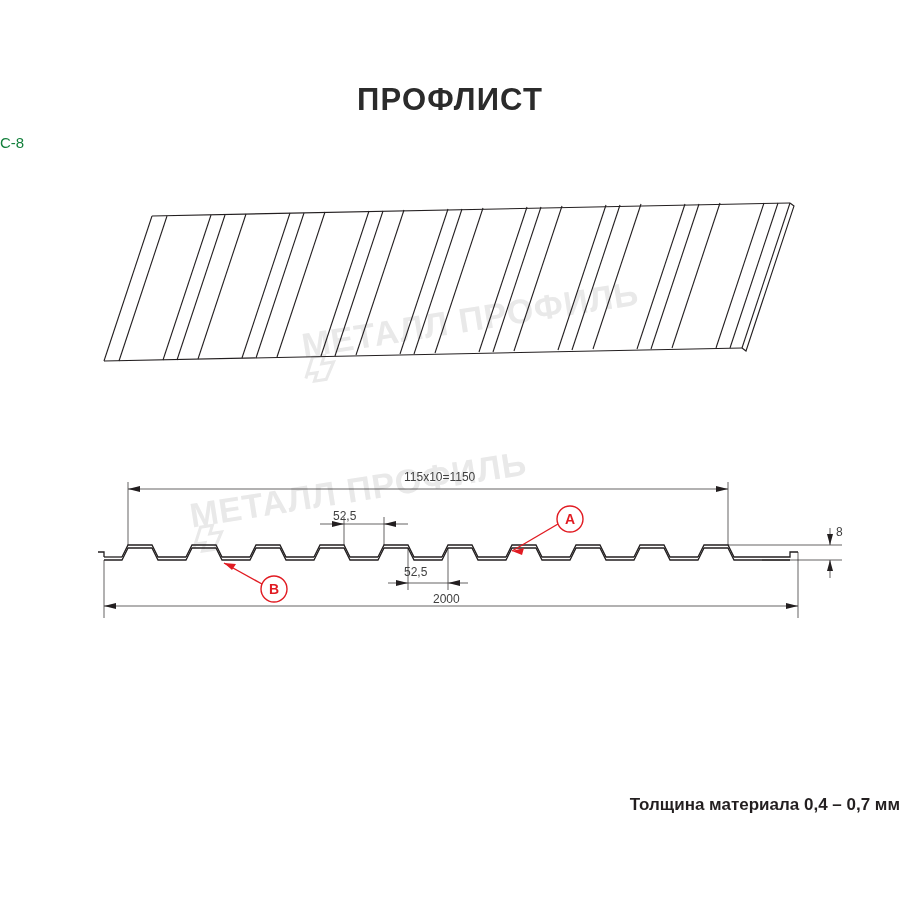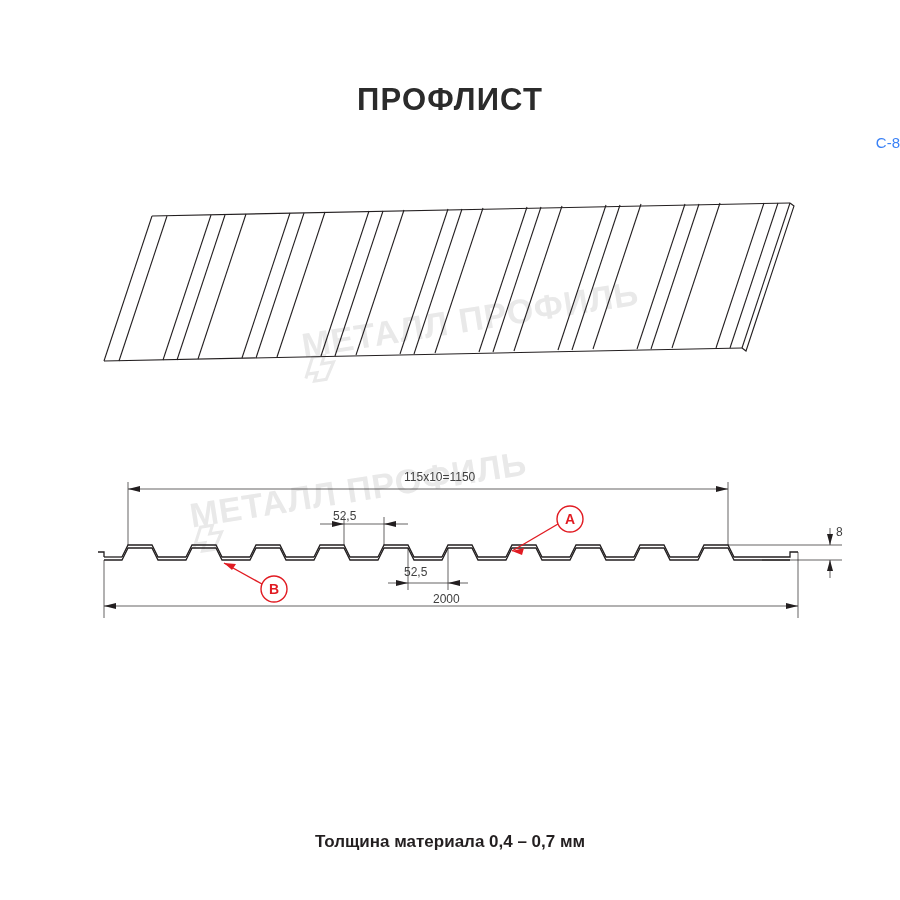--- a/index.html
+++ b/index.html
@@ -28,34 +28,33 @@
     font-size: 31px;
     font-weight: bold;
     letter-spacing: 1.2px;
     color: #2b2b2b;
   }
   .subtitle {
     position: absolute;
     left: 0;
     right: 0;
     top: 134px;
-    text-align: right;
+    text-align: left;
     font-size: 15px;
-    color: #3b82f6;
+    color: #15803d;
   }
   .footer {
     position: absolute;
     left: 0;
     right: 0;
     top: 795px;
-    text-align: center;
+    text-align: right;
     font-size: 17px;
     font-weight: bold;
     color: #231f20;
-    margin-top: 37px;
   }
   .drawing {
     position: absolute;
     left: 0;
     top: 0;
     width: 900px;
     height: 900px;
   }
   .wm {
     position: absolute;

